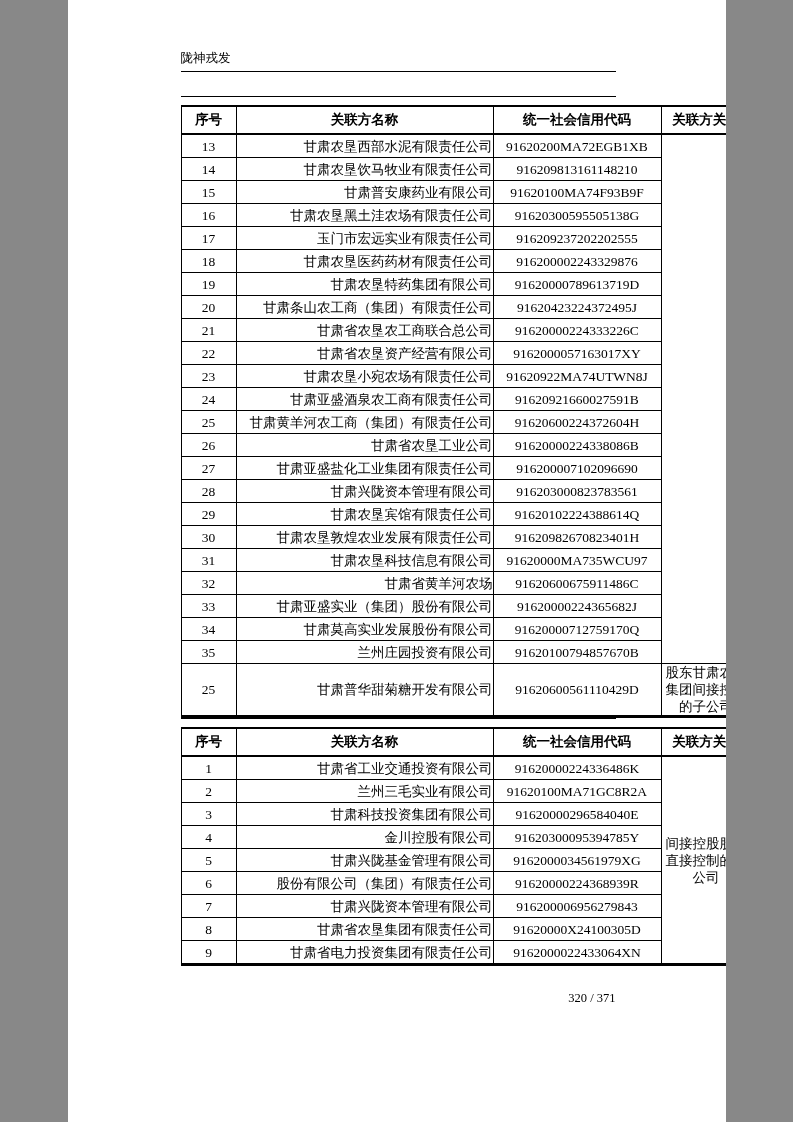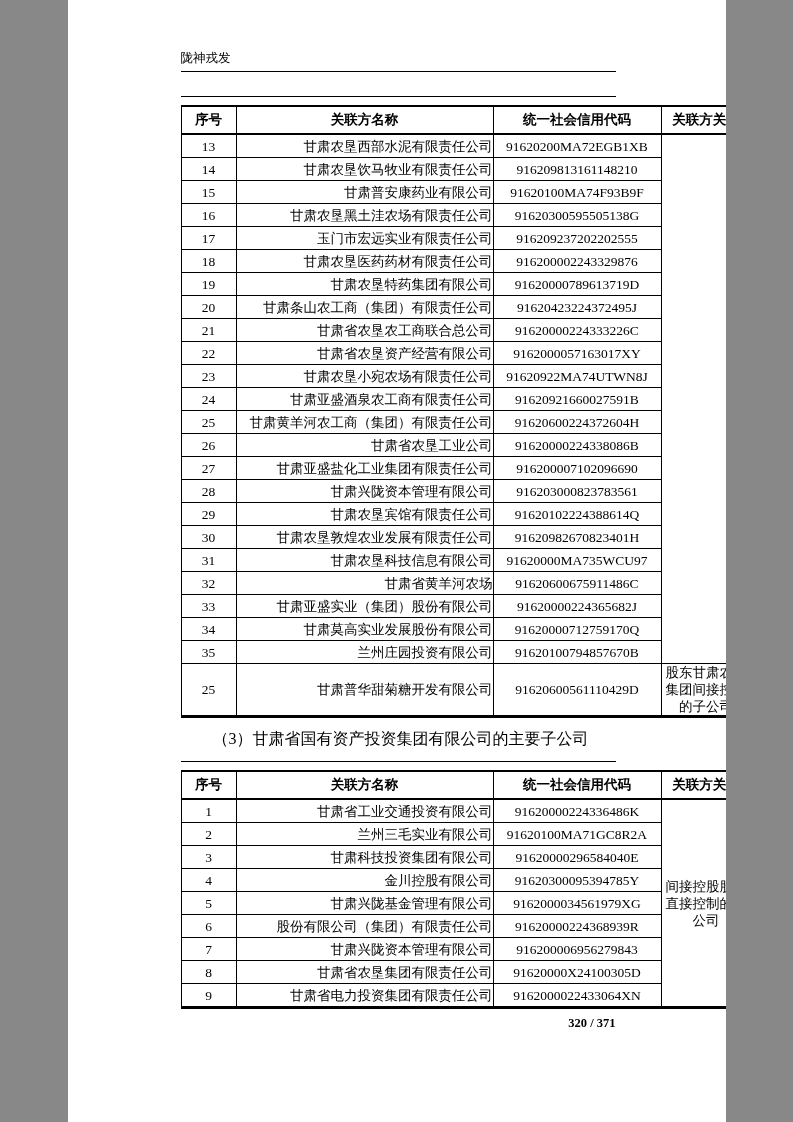--- a/index.html
+++ b/index.html
@@ -65,23 +65,23 @@
   col.w-rel  { width: 90px; }
 
   .section-heading {
     font-size: 16px;
     line-height: 22px;
     margin: 10px 0 11px 0;
     padding-left: 32px;
   }
   .page-footer {
     text-align: right;
-    font-weight: bold;
+    font-weight: normal;
     font-size: 12.5px;
-    margin-top: 7px;
+    margin-top: 25px;
   }
 </style>
 </head>
 <body>
 
 <div class="page">
 
   <div class="doc-header">
     <span>陇神戎发</span>
   </div>
@@ -222,21 +222,20 @@
           <tr>
             <td class="c-center">25</td>
             <td class="c-name">甘肃普华甜菊糖开发有限公司</td>
             <td class="c-center">91620600561110429D</td>
             <td rowspan="1" class="c-rel">股东甘肃农垦集团间接控制的子公司</td>
           </tr>
         </tbody>
     </table>
   </div>
 
-  <div class="section-heading">（3）甘肃省国有资产投资集团有限公司的主要子公司</div>
 
   <div class="tbl-wrap" style="margin-top:0">
     <table class="tbl">
       <colgroup>
         <col class="w-seq">
           <col class="w-name">
           <col class="w-code">
           <col class="w-rel">
       </colgroup>
       <thead>

